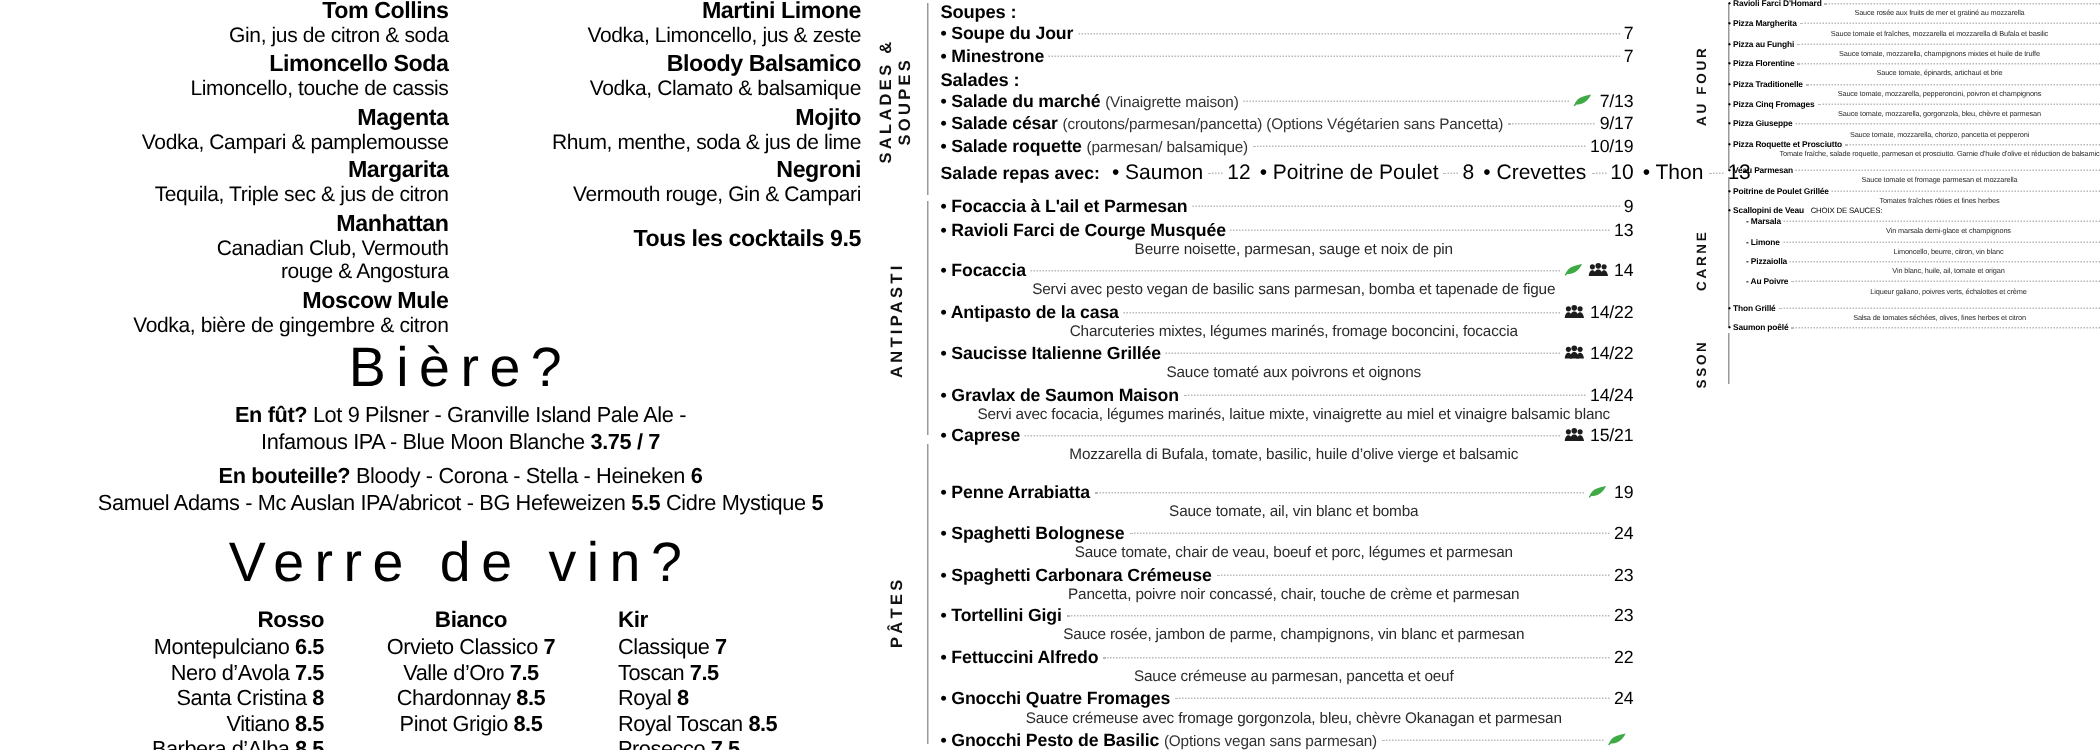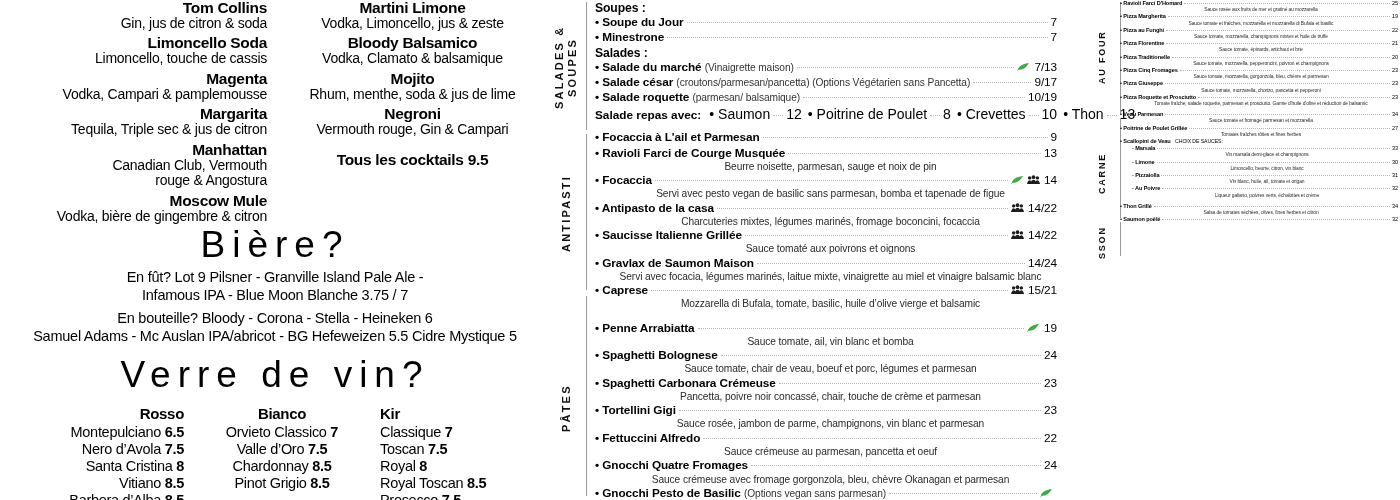--- a/index.html
+++ b/index.html
@@ -3,34 +3,34 @@
 <meta charset="utf-8">
 <style>
   * { box-sizing: border-box; margin: 0; padding: 0; }
   html, body {
     width: 1400px; height: 500px;
     background: #ffffff;
     font-family: "Liberation Sans", sans-serif;
     overflow: hidden;
     color: #000;
   }
-  #page { position: relative; width: 1236px; height: 500px; }
+  #page { position: relative; width: 1236px; height: 500px; margin-left: 32px; }
 
   
   #left-panel {
     position: absolute; left: 0; top: 0; width: 550px; height: 500px;
     background: #fff;
   }
   .cocktail-cols {
     position: absolute; left: 0; top: 0; width: 550px; height: 222px;
     display: flex;
   }
   .ck-col { width: 275px; padding: 0 8px; }
   .ck-col.right-align { text-align: right; }
-  .ck-col.left-align  { text-align: center; }
+  .ck-col.left-align  { text-align: right; }
   .ck-item { margin-bottom: 4px; }
   .ck-name {
     font-weight: bold; font-size: 15.5px; line-height: 1.02;
     letter-spacing: -0.3px;
   }
   .ck-desc {
     font-size: 14px; line-height: 1.12; letter-spacing: -0.25px;
     margin-top: 0px;
   }
   .ck-all {
@@ -43,21 +43,21 @@
     text-align: center;
     font-size: 37px;
     letter-spacing: 7px;
     font-weight: 400;
     font-family: "Liberation Sans", sans-serif;
     line-height: 1;
   }
 
   .beer-block { position: absolute; left: 0; top: 226px; width: 550px; text-align: center; }
   .beer-line { font-size: 14.5px; line-height: 1.25; letter-spacing: -0.25px; }
-  .beer-line b { font-weight: normal; }
+  .beer-line b { font-weight: bold; }
   .beer-gap { height: 5px; }
 
   .wine-block { position: absolute; left: 0; top: 356px; width: 550px; }
   .wine-cols { display: flex; margin-top: 12px; }
   .wn-col { font-size: 14.5px; line-height: 1.18; letter-spacing: -0.3px; }
   .wn-col.c1 { width: 196px; text-align: right; padding-right: 12px; }
   .wn-col.c2 { width: 172px; text-align: center; }
   .wn-col.c3 { width: 182px; text-align: left; padding-left: 12px; }
   .wn-head { font-weight: bold; font-size: 15px; margin-bottom: 1px; }
   .wn-row b { font-weight: bold; }

